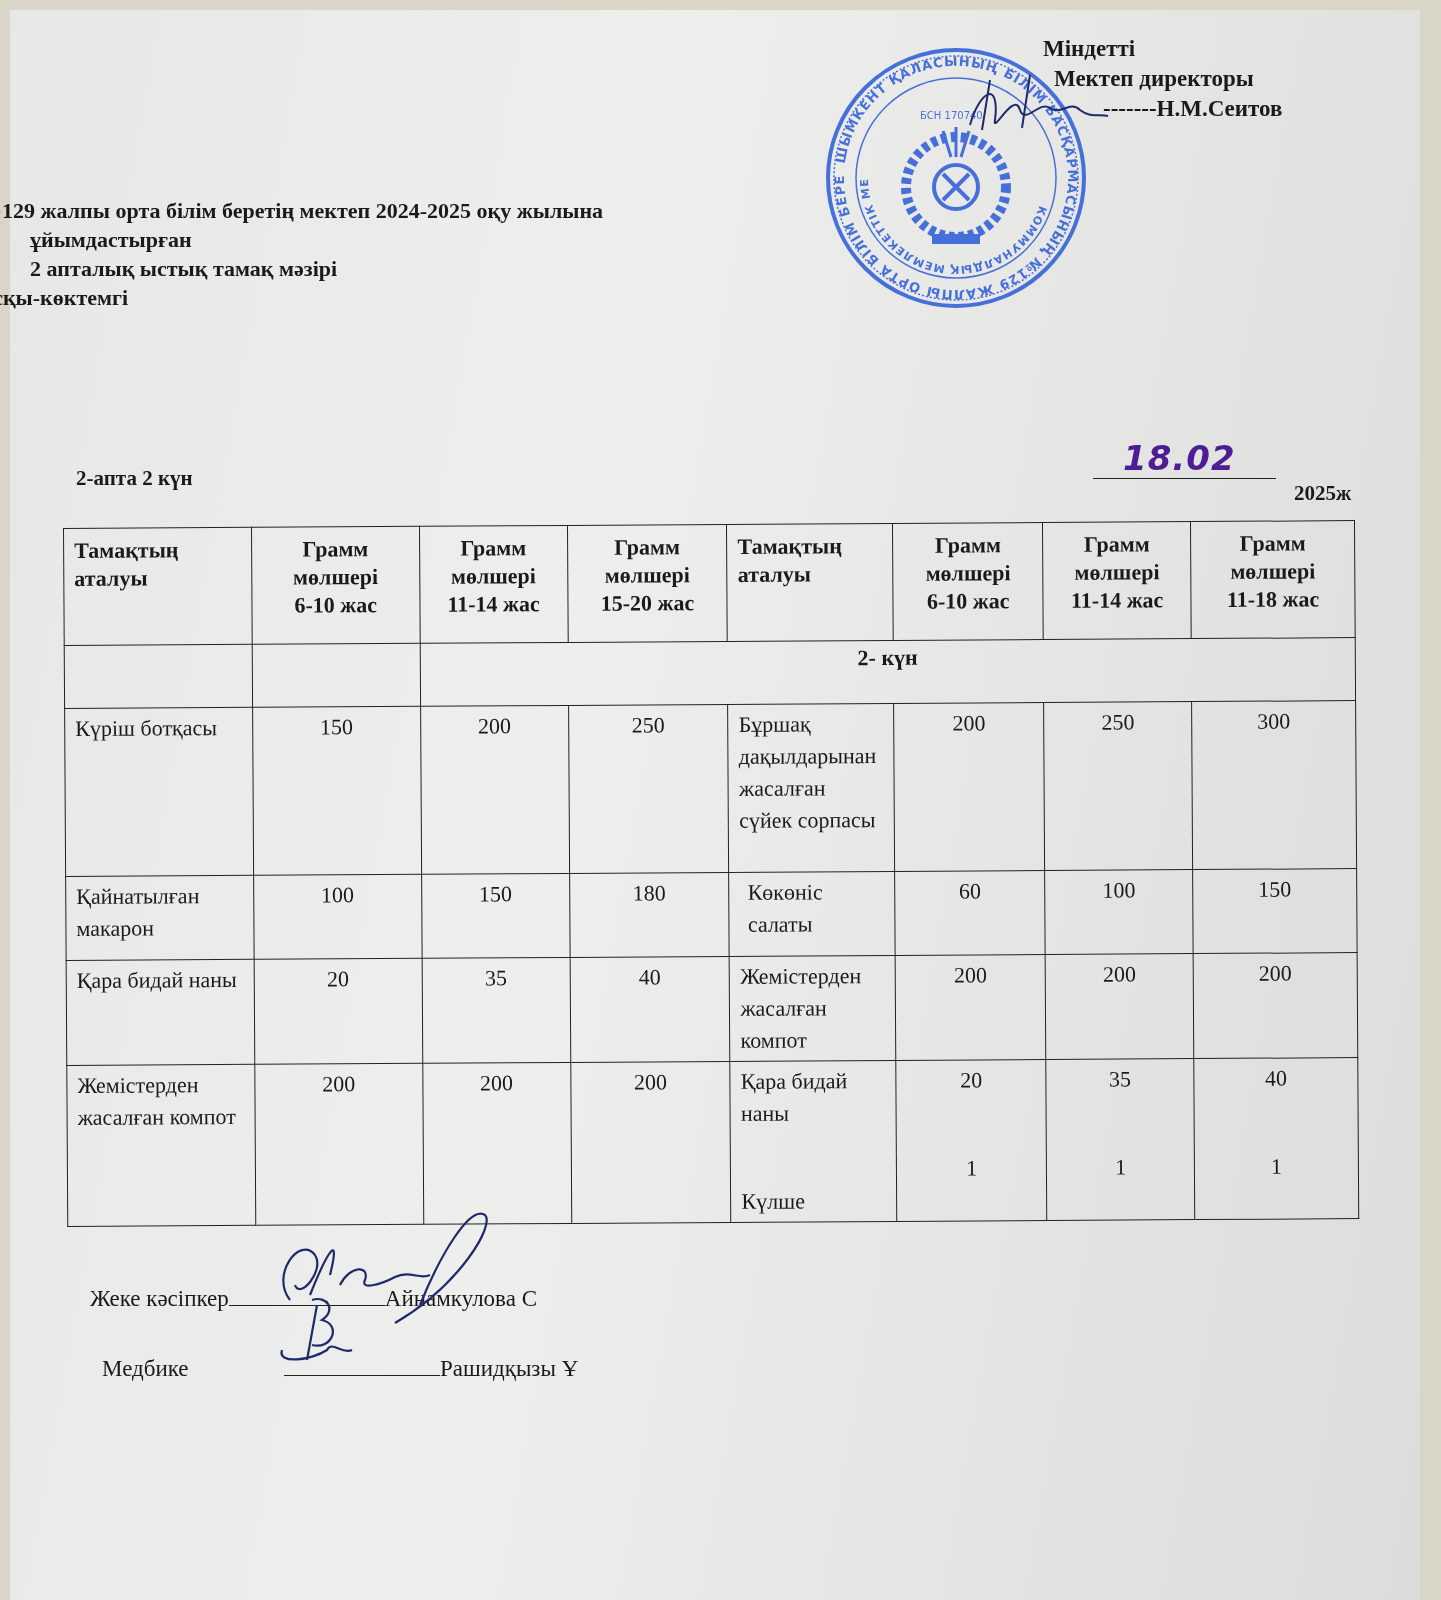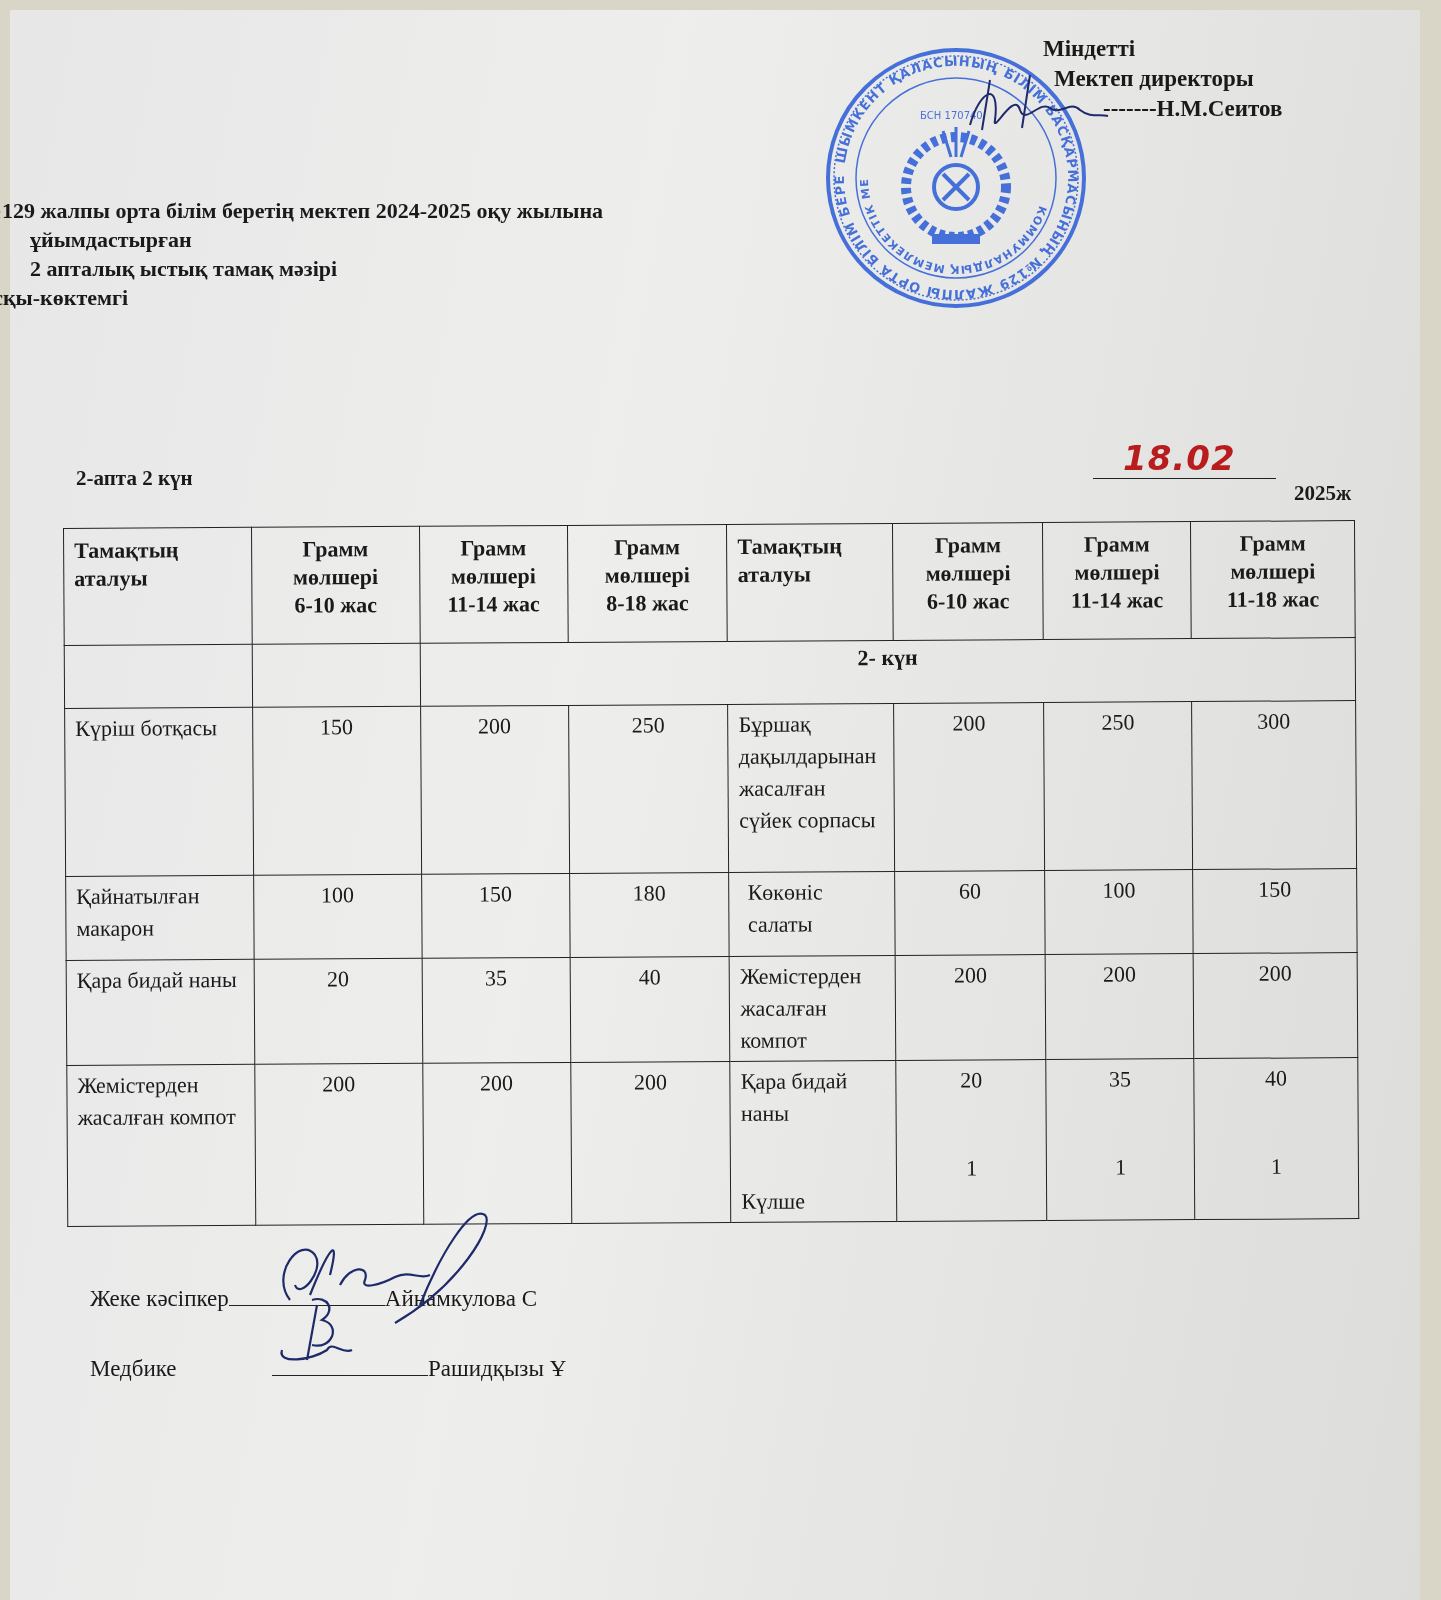--- a/index.html
+++ b/index.html
@@ -36,21 +36,21 @@
     .date-block {
       position: absolute; left: 1093px; top: 440px; width: 270px; height: 40px;
       font-weight: bold; font-size: 21px;
     }
     .date-line {
       position: absolute; left: 0; top: 38px; width: 183px; border-bottom: 1.5px solid #222;
     }
     .date-hand {
       position: absolute; left: 30px; top: -2px;
       font-family: "DejaVu Sans", sans-serif; font-style: italic;
-      font-size: 34px; color: #b91c1c; letter-spacing: 1px;
+      font-size: 34px; color: #4c1d95; letter-spacing: 1px;
     }
     .date-year { position: absolute; left: 201px; top: 16px; margin-top: 25px; }
 
     table.menu {
       position: absolute; left: 63px; top: 528px; width: 1292px;
       border-collapse: collapse; font-size: 22px; transform: rotate(-0.35deg);
       transform-origin: left top;
     }
     table.menu td, table.menu th {
       border: 1.5px solid #222; vertical-align: top; padding: 4px 10px;
@@ -69,21 +69,21 @@
     .sig-block {
       position: absolute; left: 90px; top: 1264px;
       font-size: 23px; line-height: 70px;
     }
     .sig-row { position: relative; white-space: nowrap; }
     .sig-line {
       display: inline-block; width: 156px; border-bottom: 1.5px solid #222;
       vertical-align: baseline; height: 1px; margin: 0 0 0 0;
     }
     .sig-row .role { display: inline-block; }
-    .sig-row.nurse .role { width: 182px; }
+    .sig-row.nurse .role { width: 182px; margin-left: 12px; }
 
     .stamp {
       position: absolute; left: 825px; top: 47px; width: 262px; height: 262px;
       opacity: 0.85; pointer-events: none;
     }
     .sign { position: absolute; pointer-events: none; }
   </style>
 </head>
 <body>
 
@@ -147,21 +147,21 @@
     <col style="width:166px">
       <col style="width:150px">
       <col style="width:148px">
       <col style="width:164px">
   </colgroup>
   <thead>
     <tr>
       <th class="name-h"><span>Тамақтың</span><br><span>аталуы</span></th>
       <th><span>Грамм</span><br><span>мөлшері</span><br><span>6-10 жас</span></th>
       <th><span>Грамм</span><br><span>мөлшері</span><br><span>11-14 жас</span></th>
-      <th><span>Грамм</span><br><span>мөлшері</span><br><span>8-18 жас</span></th>
+      <th><span>Грамм</span><br><span>мөлшері</span><br><span>15-20 жас</span></th>
       <th class="name-h"><span>Тамақтың</span><br><span>аталуы</span></th>
       <th><span>Грамм</span><br><span>мөлшері</span><br><span>6-10 жас</span></th>
       <th><span>Грамм</span><br><span>мөлшері</span><br><span>11-14 жас</span></th>
       <th><span>Грамм</span><br><span>мөлшері</span><br><span>11-18 жас</span></th>
     </tr>
   </thead>
   <tbody>
     <tr class="day-row">
       <td></td>
       <td></td>

